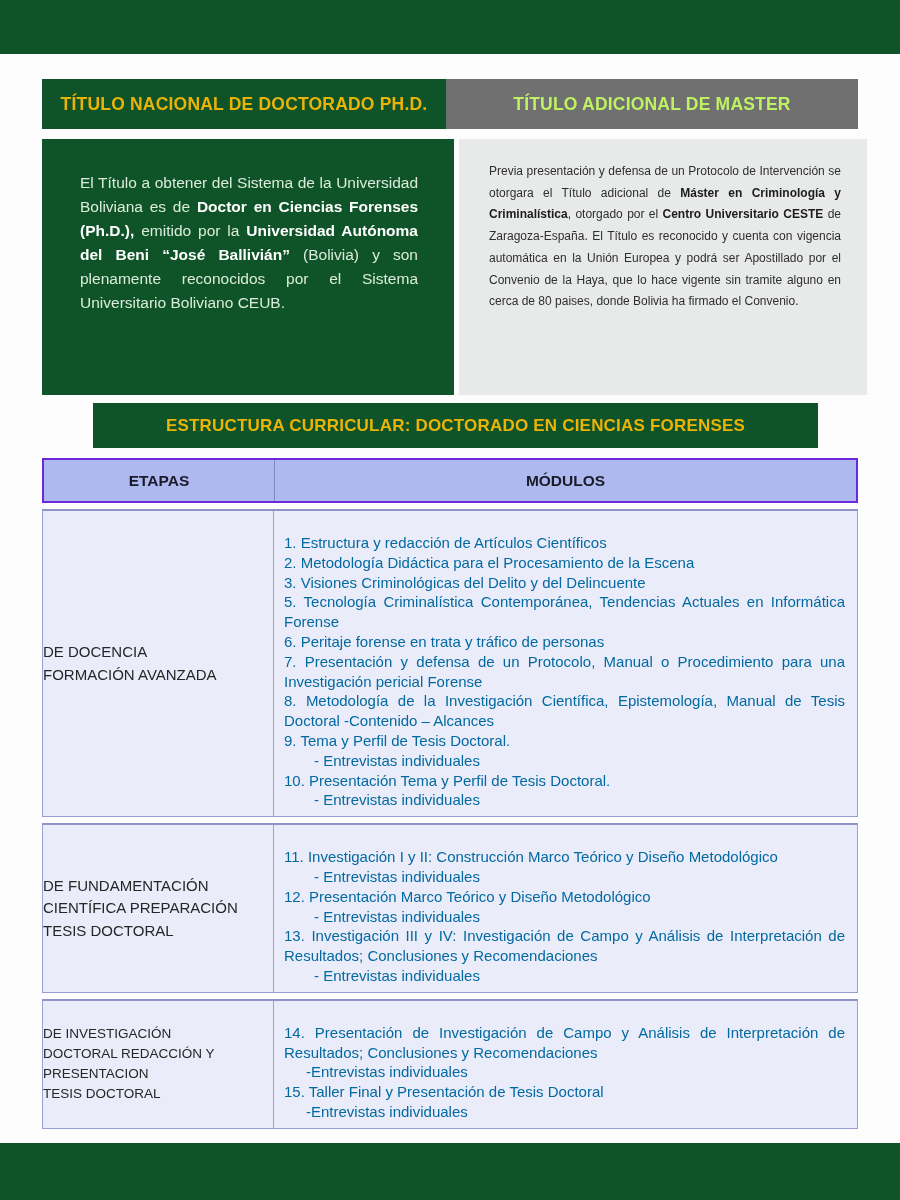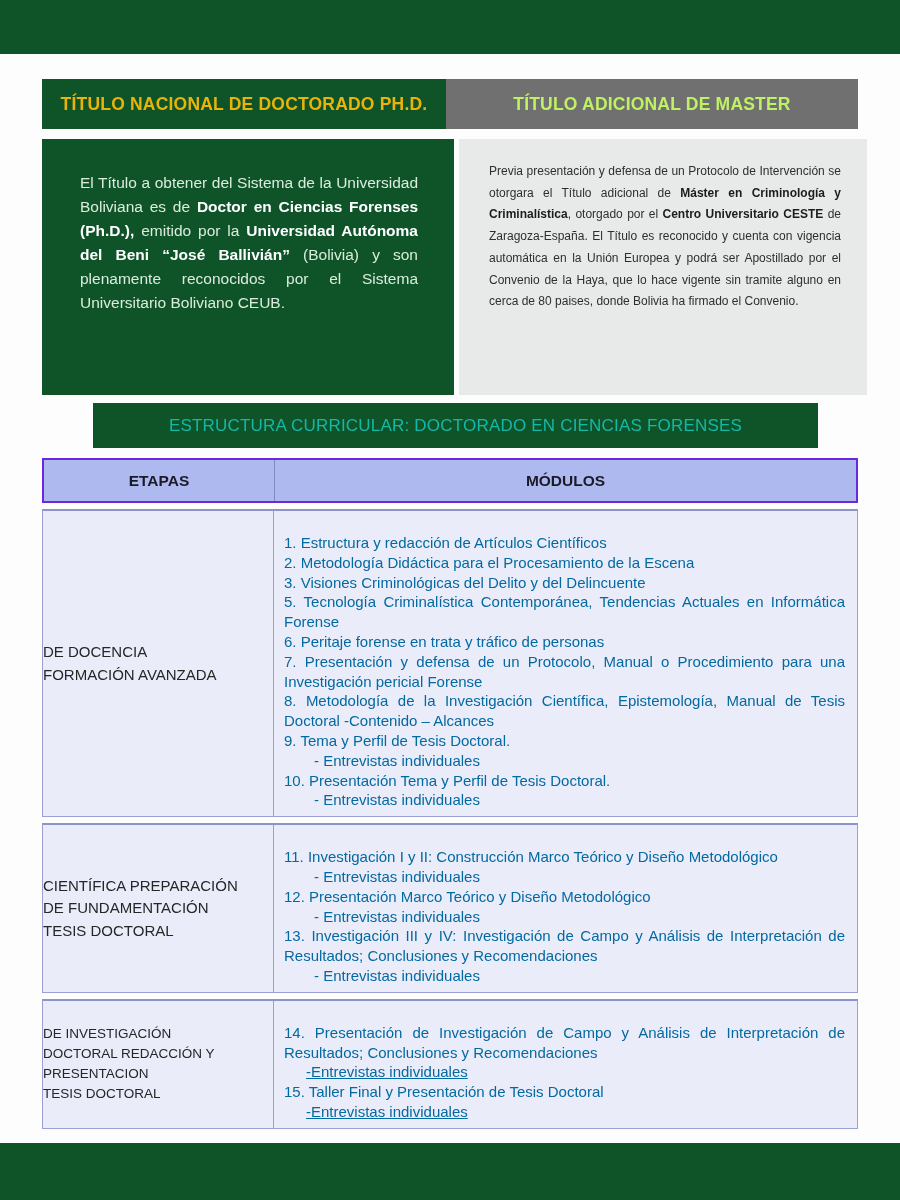--- a/index.html
+++ b/index.html
@@ -19,21 +19,21 @@
   .intro-row{display:flex;margin:10px 0 0 42px;gap:5px;}
   .intro{box-sizing:border-box;height:256px;}
   .intro.green{width:412px;background:var(--green);color:#dcecdc;
     padding:32px 36px 0 38px;text-align:justify;font-size:15.5px;line-height:24px;}
   .intro.green .b{color:#ffffff;font-weight:bold;}
   .intro.gray{width:408px;background:var(--lightgray);color:#2e2e2e;
     padding:22px 26px 0 30px;text-align:justify;font-size:12px;line-height:21.7px;}
   .intro.gray .b{font-weight:bold;color:#1c1c1c;}
 
   .banner{margin:8px 0 0 93px;width:725px;height:45px;background:var(--green);
-    color:#14b8a6;font-weight:normal;font-size:17px;letter-spacing:.2px;
+    color:#eab308;font-weight:bold;font-size:17px;letter-spacing:.2px;
     display:flex;align-items:center;justify-content:center;}
 
   .ctable{margin:10px 0 0 42px;width:816px;}
   .thead{display:flex;height:45px;background:var(--thead);
     border:2px solid #6d28d9;box-sizing:border-box;}
   .th{display:flex;align-items:center;justify-content:center;
     font-weight:bold;font-size:15.5px;color:#1a1a28;}
   .th.etapas{width:231px;border-right:1px solid #8288c2;box-sizing:border-box;}
   .th.modulos{flex:1;text-align:center;}
 
@@ -47,21 +47,21 @@
   .stage{width:231px;box-sizing:border-box;border-right:1px solid var(--border);
     display:flex;flex-direction:column;justify-content:center;
     font-size:15px;color:#262626;}
   .stage div{line-height:1.5;}
   .trow:nth-child(3) .stage,.trow:nth-child(4) .stage{font-size:13.5px;}
 
   .modules{flex:1;box-sizing:border-box;padding:22px 12px 6px 10px;
     font-size:15px;color:#0369a1;display:flex;flex-direction:column;justify-content:center;}
   .mline{text-align:justify;line-height:19.8px;}
   .mline.indent{padding-left:30px;text-align:left;}
-  .trow:nth-child(3) .mline.indent{padding-left:22px;text-decoration:underline;}
+  .trow:nth-child(3) .mline.indent{padding-left:22px;}
   .trow:nth-child(4) .modules{font-size:17px;padding-left:22px;}
   .trow:nth-child(4) .mline{text-align:left;}
 </style>
 </head>
 <body>
 
 <div class="page" style="--green: #0f5429; --gray: #6f706f; --lightgray: #e8eae9; --thead: #aeb9ef; --rowbg: #eaecfa; --border: #9ba0d2;">
   <div class="top-band"></div>
 
   <div class="bars">
@@ -96,22 +96,22 @@
             <div class="mline">7. Presentación y defensa de un Protocolo, Manual o Procedimiento para una Investigación pericial Forense</div>
             <div class="mline">8. Metodología de la Investigación Científica, Epistemología, Manual de Tesis Doctoral -Contenido – Alcances</div>
             <div class="mline">9. Tema y Perfil de Tesis Doctoral.</div>
             <div class="mline indent">- Entrevistas individuales</div>
             <div class="mline">10. Presentación Tema y Perfil de Tesis Doctoral.</div>
             <div class="mline indent">- Entrevistas individuales</div>
           </div>
         </div>
         <div class="trow">
           <div class="stage">
+            <div>DE FUNDAMENTACIÓN</div>
             <div>CIENTÍFICA PREPARACIÓN</div>
-            <div>DE FUNDAMENTACIÓN</div>
             <div>TESIS DOCTORAL</div>
           </div>
           <div class="modules">
             <div class="mline">11. Investigación I y II: Construcción Marco Teórico y Diseño Metodológico</div>
             <div class="mline indent">- Entrevistas individuales</div>
             <div class="mline">12. Presentación Marco Teórico y Diseño Metodológico</div>
             <div class="mline indent">- Entrevistas individuales</div>
             <div class="mline">13. Investigación III y IV: Investigación de Campo y Análisis de Interpretación de Resultados; Conclusiones y Recomendaciones</div>
             <div class="mline indent">- Entrevistas individuales</div>
           </div>

